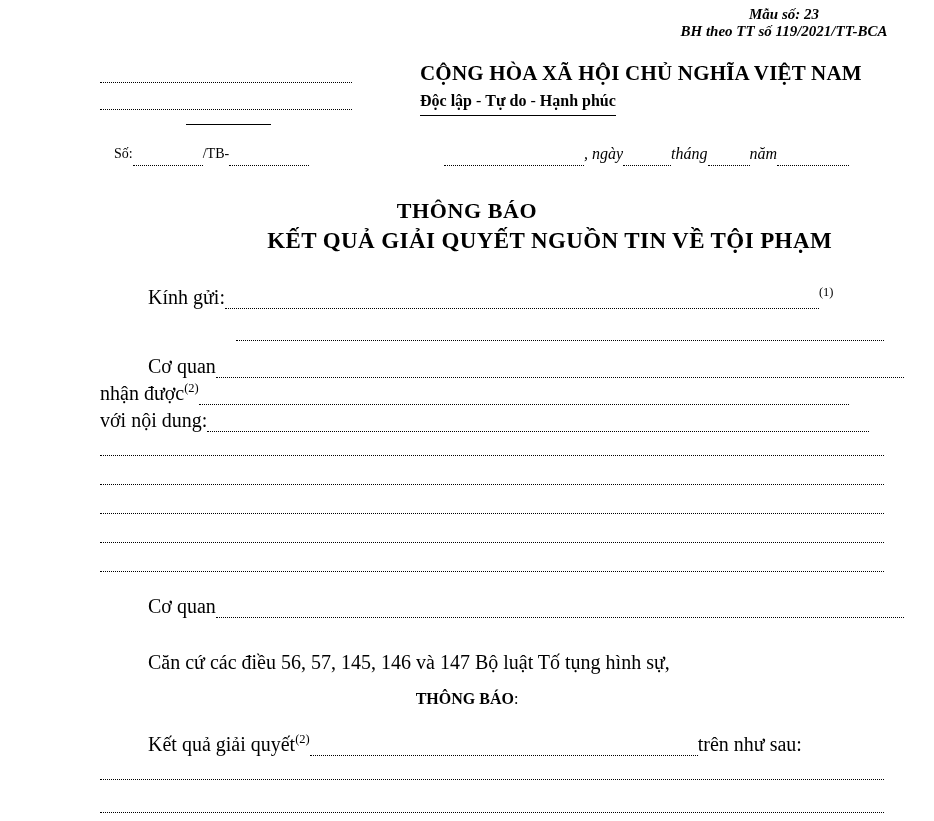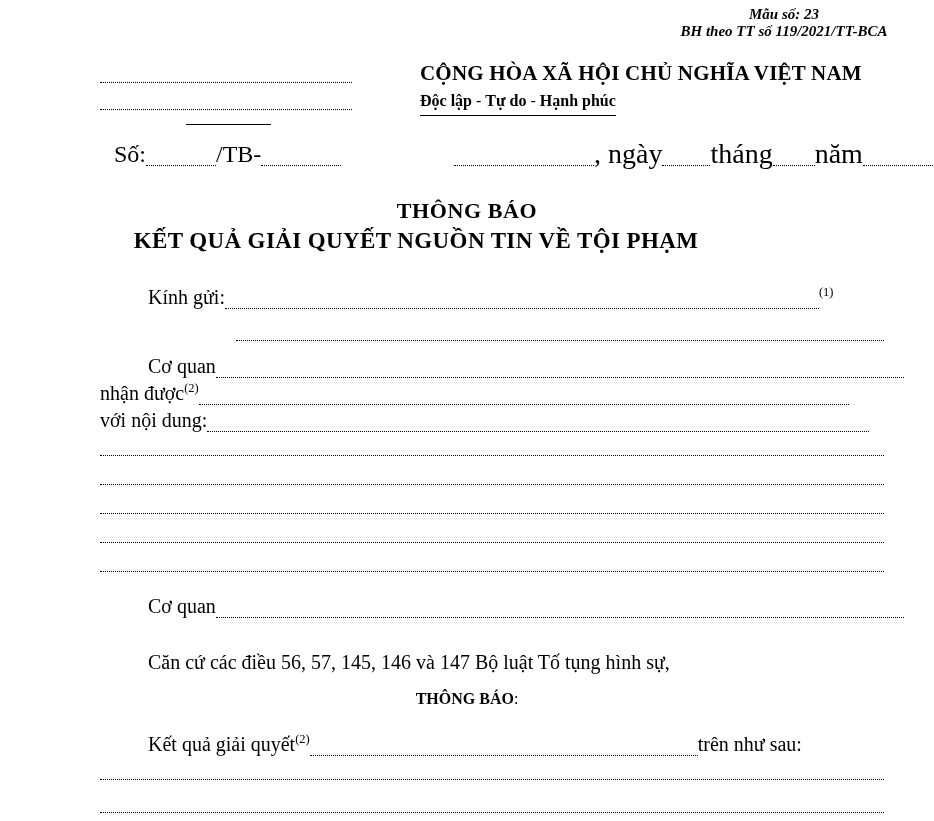--- a/index.html
+++ b/index.html
@@ -66,32 +66,33 @@
     left: 186px;
     top: 124px;
     width: 85px;
     height: 0;
     border-top: 1.7px solid #000;
   }
   .so-line {
     left: 100px;
     top: 142px;
     width: 300px;
-    font-size: 24px;
+    font-size: 14px;
     line-height: 24px;
     white-space: nowrap;
   }
   .so-line .lbl { padding-left: 14px; }
 
   
   .date-line {
-    left: 454px;
+    left: 444px;
     top: 142px;
     width: 470px;
-    font-size: 28px;
+    font-size: 16px;
+    font-style: italic;
     line-height: 24px;
     white-space: nowrap;
   }
 
   
   .dot {
     display: inline-block;
     border-bottom: 1.4px dotted #000;
     vertical-align: bottom;
     height: 0.78em;
@@ -104,21 +105,21 @@
     width: 934px;
     text-align: center;
     font-size: 22px;
     font-weight: bold;
     letter-spacing: .6px;
   }
   .title-sub {
     left: 0;
     top: 228px;
     width: 832px;
-    text-align: center;
+    text-align: right;
     font-size: 23px;
     font-weight: bold;
     letter-spacing: .4px;
   }
 
   
   .row {
     font-size: 20px;
     line-height: 24px;
     white-space: nowrap;

